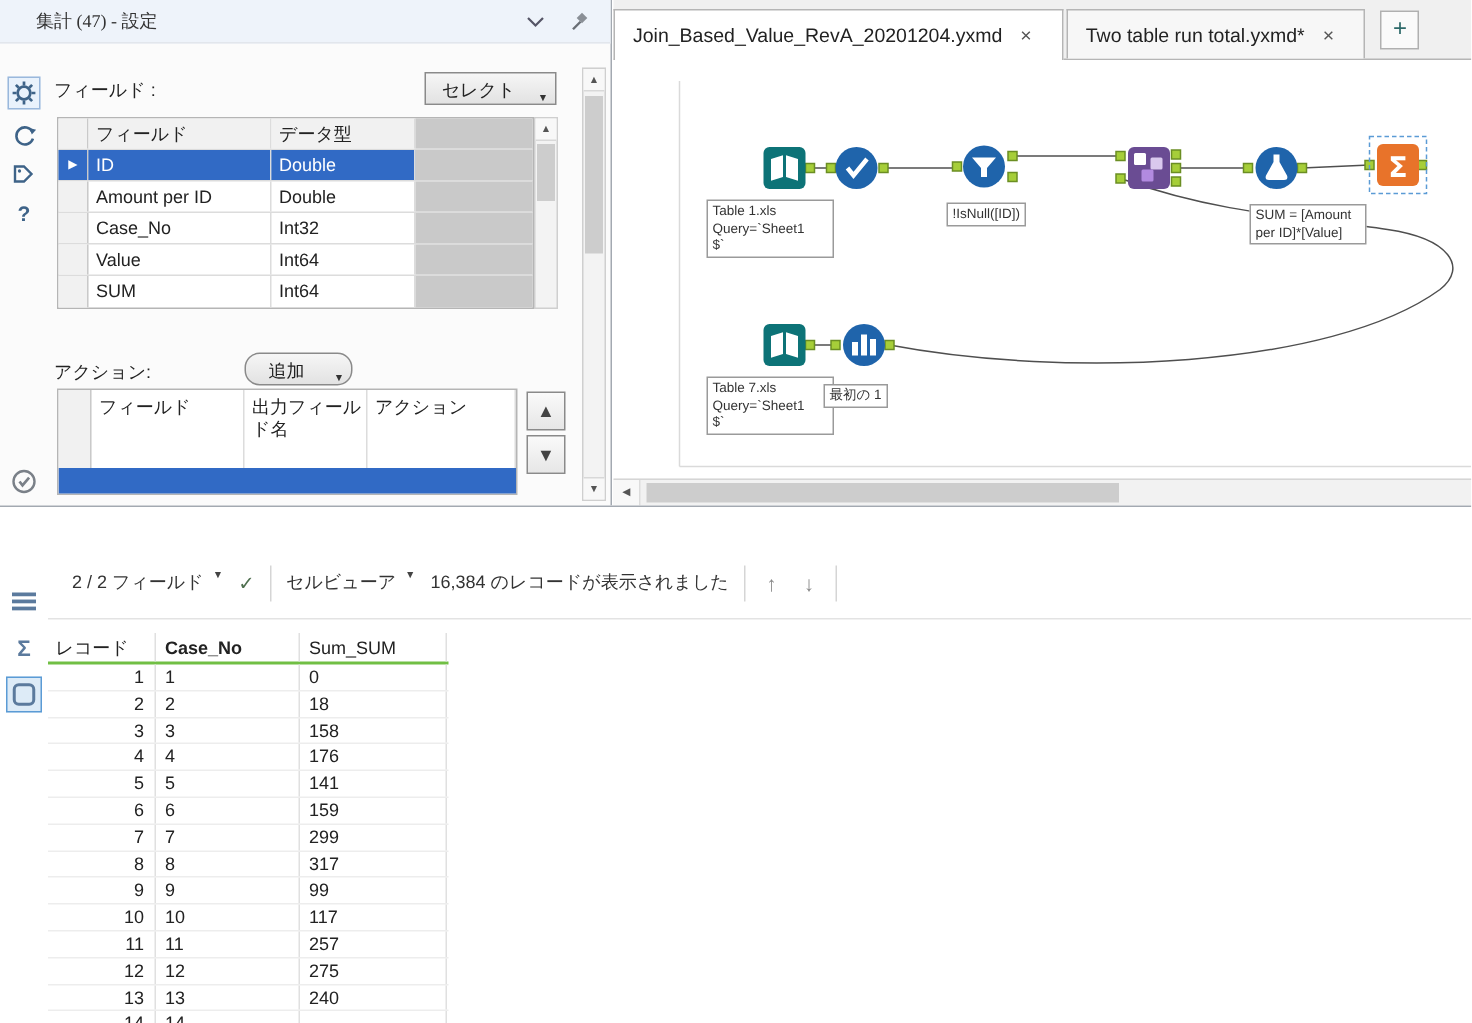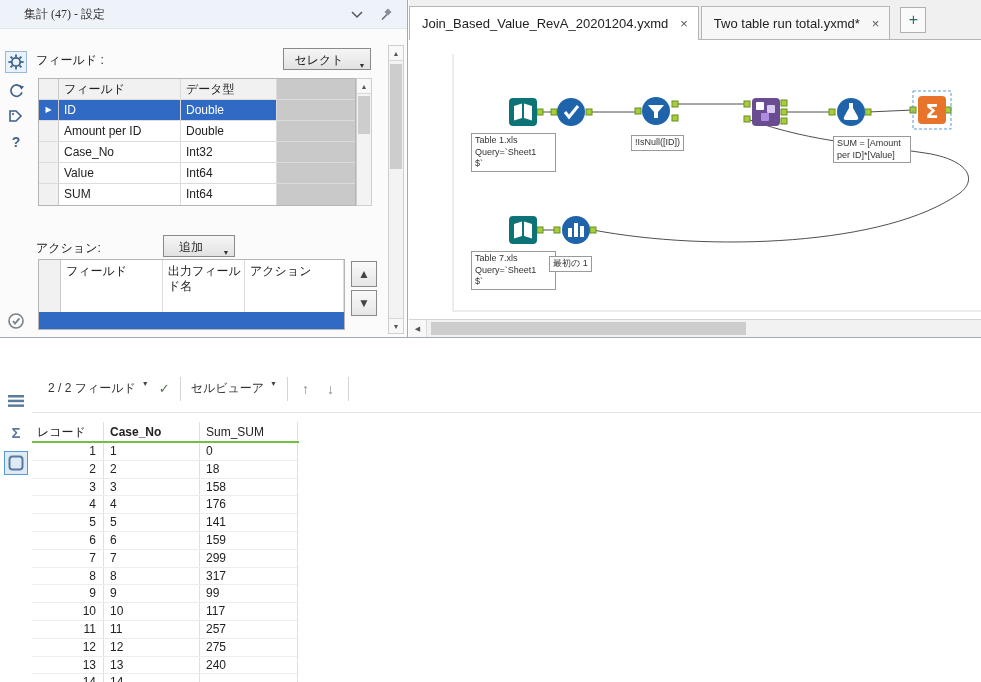--- a/index.html
+++ b/index.html
@@ -15,21 +15,21 @@
   .tool-strip { position:absolute; left:0; top:29px; width:30px; bottom:0; }
   .strip-ico { position:absolute; left:5px; width:22px; height:22px; display:flex; align-items:center; justify-content:center; }
   .strip-ico.selbox { border:1px solid #9ab8dc; background:#e9f2fc; }
   .q-glyph { font-size:14px; font-weight:bold; color:#3e6388; }
 
   .fields-label { position:absolute; left:36px; top:52px; font-size:12px; }
   .combo-btn { position:absolute; height:22px; background:linear-gradient(#f6f6f6,#e2e2e2); border:1px solid #8a8a8a; display:flex; align-items:flex-end; cursor:pointer; font-size:12px; }
   .combo-btn .lbl { flex:1; text-align:center; padding:0 4px; }
   .combo-btn .caret { width:16px; text-align:center; font-size:7px; color:#333; }
   .select-btn { left:283px; top:48px; width:88px; }
-  .add-btn { left:163px; top:235px; width:72px; }
+  .add-btn { left:163px; top:235px; width:72px;border-radius:10px; }
 
   .fgrid { position:absolute; left:38px; top:78px; width:318px; border:1px solid #b5b5b5; background:#fff; }
   .fg-row { display:flex; height:21px; border-bottom:1px solid #dcdcdc; font-size:12px; }
   .fg-row:last-child { border-bottom:none; }
   .c-sel { width:20px; background:#f1f1f1; border-right:1px solid #c9c9c9; text-align:center; font-size:8px; line-height:20px; color:#444; }
   .c-field { width:122px; padding-left:5px; line-height:20px; border-right:1px solid #dcdcdc; overflow:hidden; white-space:nowrap; }
   .c-type { width:96px; padding-left:5px; line-height:20px; border-right:1px solid #dcdcdc; overflow:hidden; }
   .c-fill { flex:1; background:#c9c9c9; }
   .fg-head .c-field,.fg-head .c-type { background:#f1f1f1; }
   .fg-row.sel .c-sel,.fg-row.sel .c-field,.fg-row.sel .c-type { background:#316ac5; color:#fff; }
@@ -48,21 +48,21 @@
   .a-out { flex:1; padding-right:2px; }
   .ag-selrow { position:absolute; left:0; top:52px; width:100%; height:18px; background:#316ac5; }
 
   .updown-btn { position:absolute; left:351px; width:26px; height:26px; background:linear-gradient(#fafafa,#e6e6e6); border:1px solid #8a8a8a; text-align:center; line-height:24px; font-size:12px; color:#444; cursor:pointer; }
   .panel-scroll { position:absolute; left:388px; top:45px; width:16px; height:289px; background:#f3f3f3; border:1px solid #cfcfcf; }
   .panel-scroll .down { position:absolute; bottom:0; left:0; right:0; border-top:1px solid #d8d8d8; border-bottom:none; }
 
   
   .canvas-panel { position:absolute; left:409px; top:0; width:572px; height:337px; background:#fff; }
   .tab-bar { position:absolute; left:0; top:0; right:0; height:40px; background:#f0f0f0; border-bottom:1px solid #b5b5b5; display:flex; align-items:flex-end; }
-  .tab { height:33px; display:inline-flex; align-items:center; gap:12px; padding:0 10px 0 12px; font-size:13px; border:1px solid #b5b5b5; border-bottom:none; cursor:pointer; white-space:nowrap; }
+  .tab { height:33px; display:inline-flex; align-items:center; gap:12px; padding:0 20px 0 12px; font-size:13px; border:1px solid #b5b5b5; border-bottom:none; cursor:pointer; white-space:nowrap; }
   .tab.active { background:#fff; margin-bottom:-1px; height:34px; }
   .tab.inactive { background:#f7f7f7; margin-left:2px; }
   .tab .close { font-size:13px; color:#555; cursor:pointer; }
   .newtab-btn { align-self:center; margin-left:10px; width:26px; height:26px; border:1px solid #b0b0b0; background:#fafafa; text-align:center; line-height:24px; font-size:16px; color:#2d6a6a; cursor:pointer; }
 
   .canvas { position:absolute; left:0; top:40px; right:0; height:278px; background:#fff; overflow:hidden; }
   .annot { position:absolute; background:#fff; border:1px solid #9a9a9a; font-size:9px; line-height:1.3; padding:1px 3px; color:#333; white-space:pre-line; }
 
   .canvas-hscroll { position:absolute; left:0; bottom:0; right:0; height:18px; background:#f2f2f2; border-top:1px solid #d5d5d5; }
   .canvas-hscroll .left-btn { position:absolute; left:0; top:0; width:18px; height:17px; text-align:center; line-height:17px; font-size:7px; color:#555; background:#f8f8f8; border-right:1px solid #dcdcdc; cursor:pointer; }
@@ -376,20 +376,21 @@
       <span class="tb-item">
         <span>2 / 2 フィールド</span>
         <span class="tb-caret">▼</span>
       </span>
       <span class="tb-check">✓</span>
       <span class="tb-div"></span>
       <span class="tb-item">
         <span>セルビューア</span>
         <span class="tb-caret">▼</span>
       </span>
+      <span>16,384 のレコードが表示されました</span>
       <span class="tb-div"></span>
       <span class="tb-arrow">↑</span>
       <span class="tb-arrow">↓</span>
       <span class="tb-div"></span>
     </div>
 
     <div class="rgrid">
       <div class="rg-head">
         <div class="rg-hcell rg-h0">レコード</div>
         <div class="rg-hcell rg-h1">Case_No</div>

